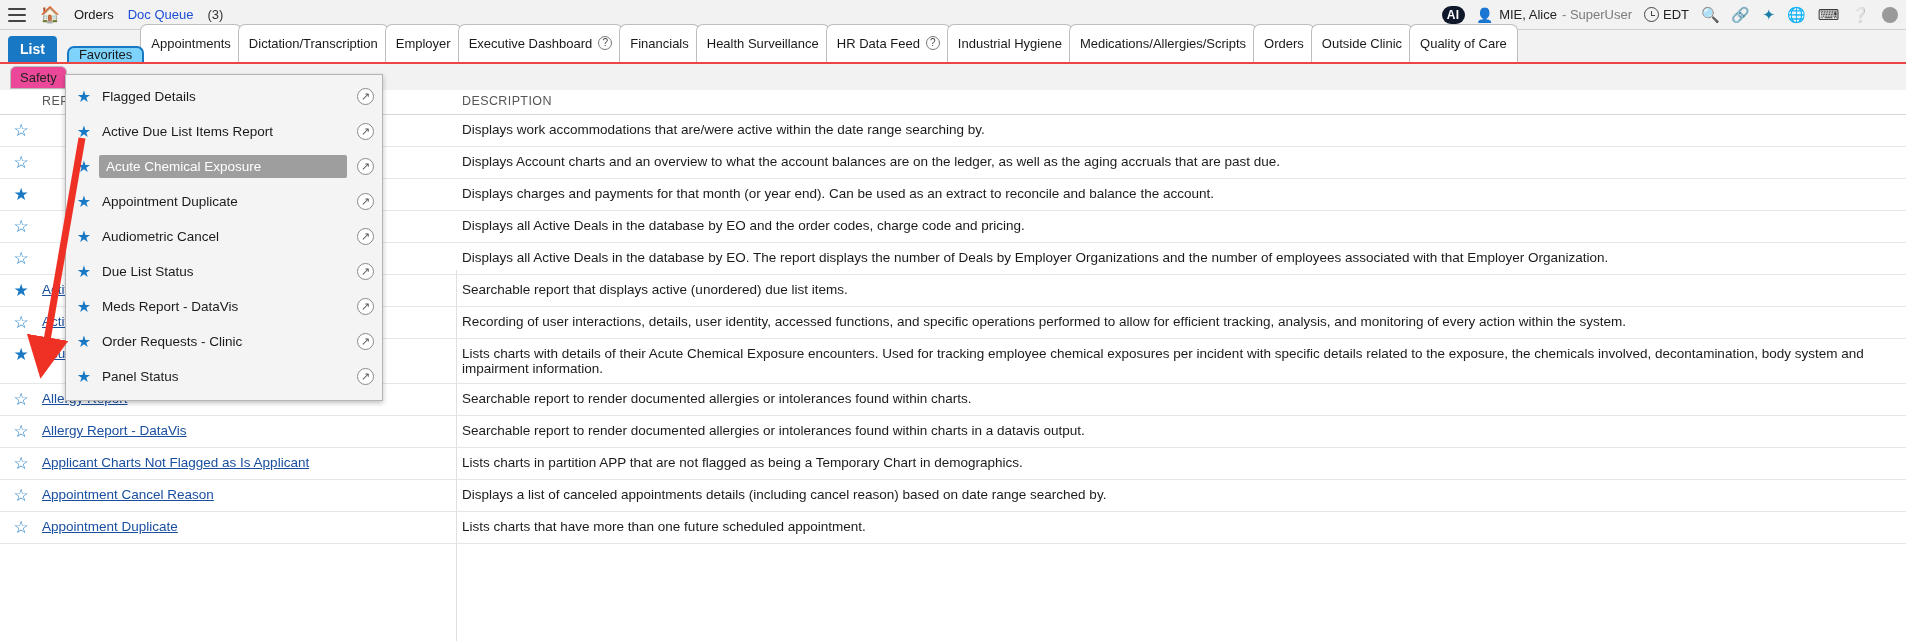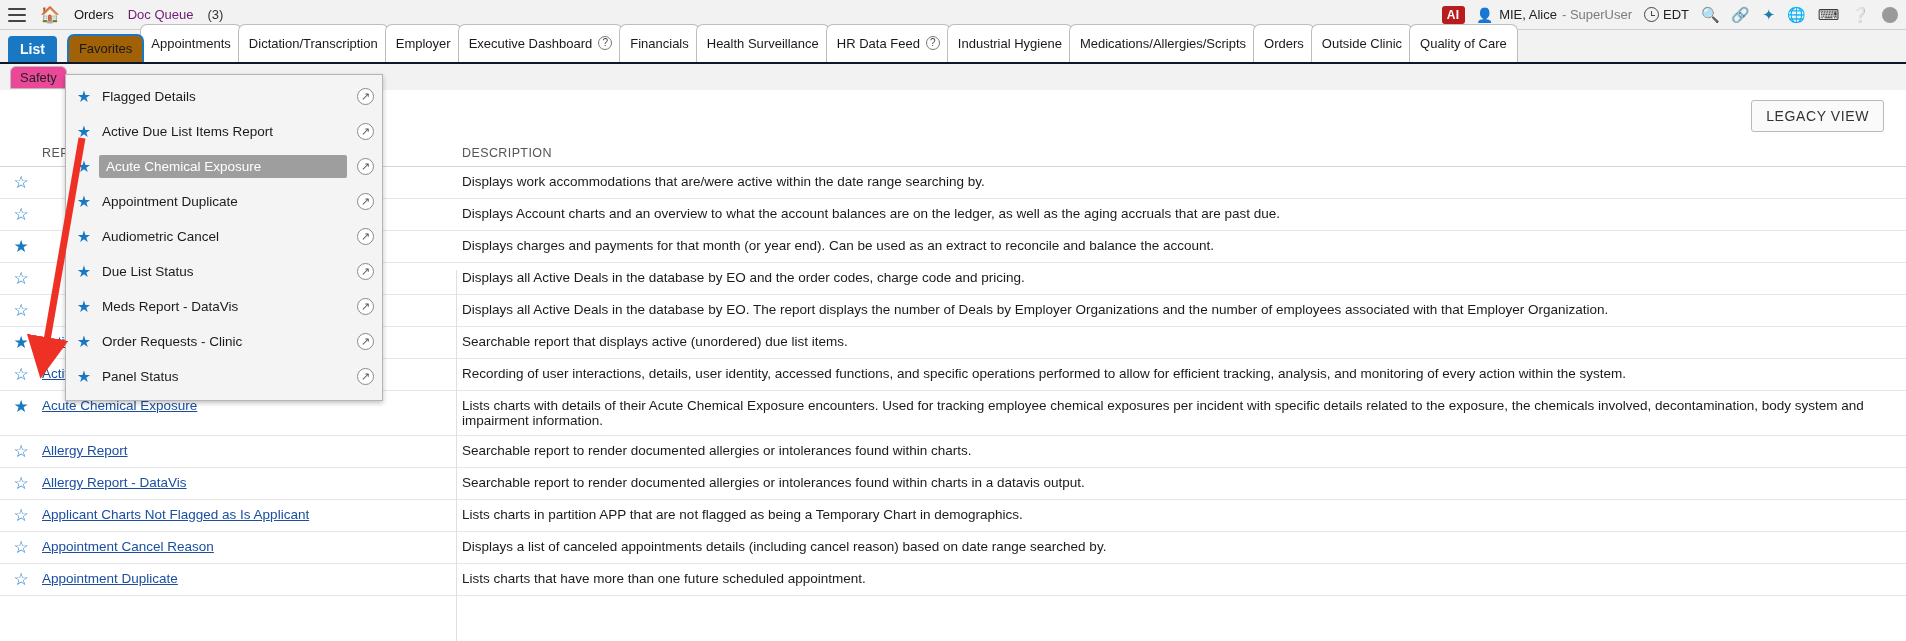--- a/index.html
+++ b/index.html
@@ -21,38 +21,38 @@
     display: flex;
     align-items: center;
     padding: 0 8px;
     position: relative;
   }
   .topbar-left { display: flex; align-items: center; gap: 14px; }
   .hamburger { width: 18px; height: 14px; display: flex; flex-direction: column; justify-content: space-between; cursor: pointer; }
   .hamburger span { display: block; height: 2px; background: #444; border-radius: 1px; }
   .home-icon { color: #4b4b4b; font-size: 16px; line-height: 1; cursor: pointer; }
   .topbar-link { color: #1a1a1a; font-size: 13px; cursor: pointer; }
-  .topbar-link.muted { color: #701a75; }
+  .topbar-link.muted { color: #1d4ed8; }
   .docq-count { color: #333; }
 
   .topbar-right {
     margin-left: auto;
     display: flex;
     align-items: center;
     gap: 12px;
     font-size: 13px;
     color: #222;
   }
   .ai-badge {
-    background: #b91c1c;
+    background: #0f172a;
     color: #fff;
     font-weight: bold;
     font-size: 12px;
     padding: 2px 5px;
-    border-radius: 3px;
+    border-radius: 9px;
     letter-spacing: .5px;
   }
   .user-chunk { display: flex; align-items: center; gap: 5px; }
   .person-glyph { color: #1878c4; font-size: 14px; }
   .superuser { color: #7c7c7c; }
   .tz-chunk { display: flex; align-items: center; gap: 4px; color: #222; }
   .circle-icon {
     width: 15px; height: 15px; border-radius: 50%;
     border: 1.6px solid #444; position: relative; display: inline-block;
   }
@@ -73,21 +73,21 @@
   }
 
   
   .tabstrip {
     position: relative;
     height: 34px;
     background: #f2f2f2;
     display: flex;
     align-items: flex-end;
     padding-left: 8px;
-    border-bottom: 2px solid #0f172a;
+    border-bottom: 2px solid #ef4444;
   }
   .list-btn {
     background: #1878c4;
     color: #fff;
     font-weight: bold;
     font-size: 14px;
     padding: 5px 12px;
     border-radius: 4px 4px 0 0;
     margin-right: 10px;
     margin-bottom: 0px;
@@ -108,22 +108,22 @@
     display: flex;
     align-items: center;
     gap: 6px;
     height: 38px;
   }
   .tab.active {
     border-color: #1878c4;
     border-width: 2px;
     font-weight: normal;
     z-index: 40;
-    background: #a16207;
-    height: 28px;
+    background: #7dd3fc;
+    height: 16px;
   }
   .helpmark {
     width: 14px; height: 14px; border-radius: 50%;
     border: 1px solid #777; color: #444;
     font-size: 10px; line-height: 12px; text-align: center;
   }
 
   
   .secondrow {
     height: 26px;
@@ -342,23 +342,20 @@
         <span>Quality of Care</span>
       </div>
     </div>
 </div>
 
 <div class="secondrow">
   <div class="tab-small">Safety</div>
 </div>
 
 <div class="content">
-  <div class="legacy-row">
-    <div class="legacy-btn">LEGACY VIEW</div>
-  </div>
 
   <table class="reports">
     <thead>
       <tr>
         <th class="col-star"></th>
         <th class="col-name">REPORT</th>
         <th class="col-desc">DESCRIPTION</th>
       </tr>
     </thead>
     <tbody id="rows-body">

